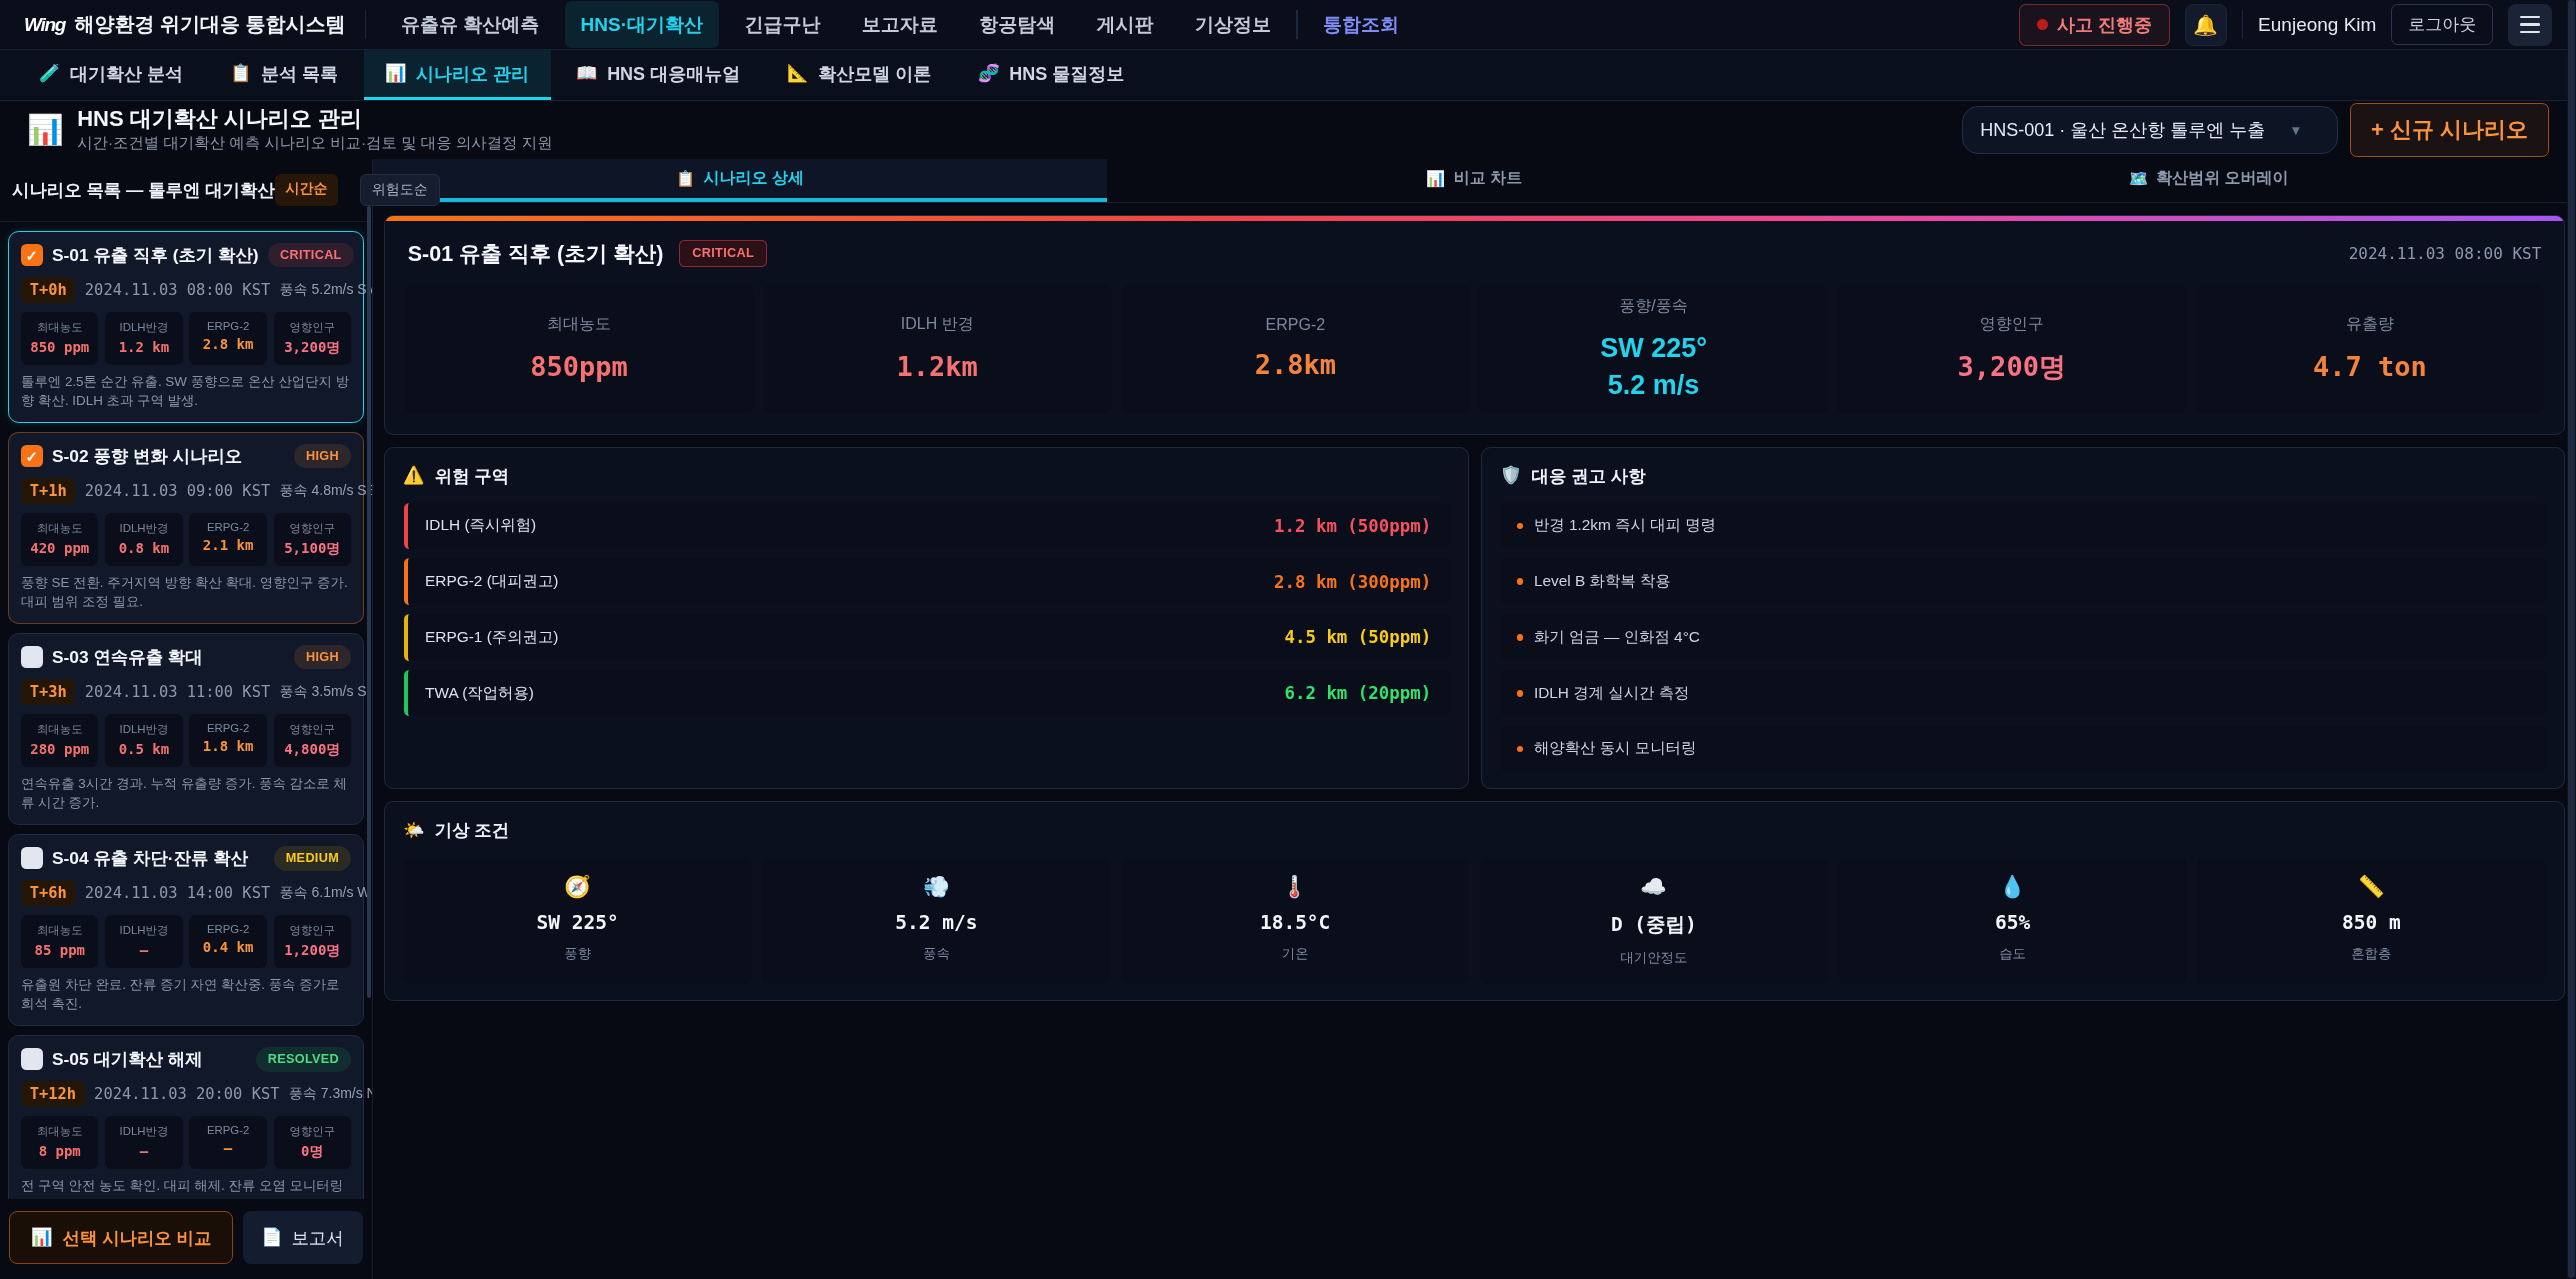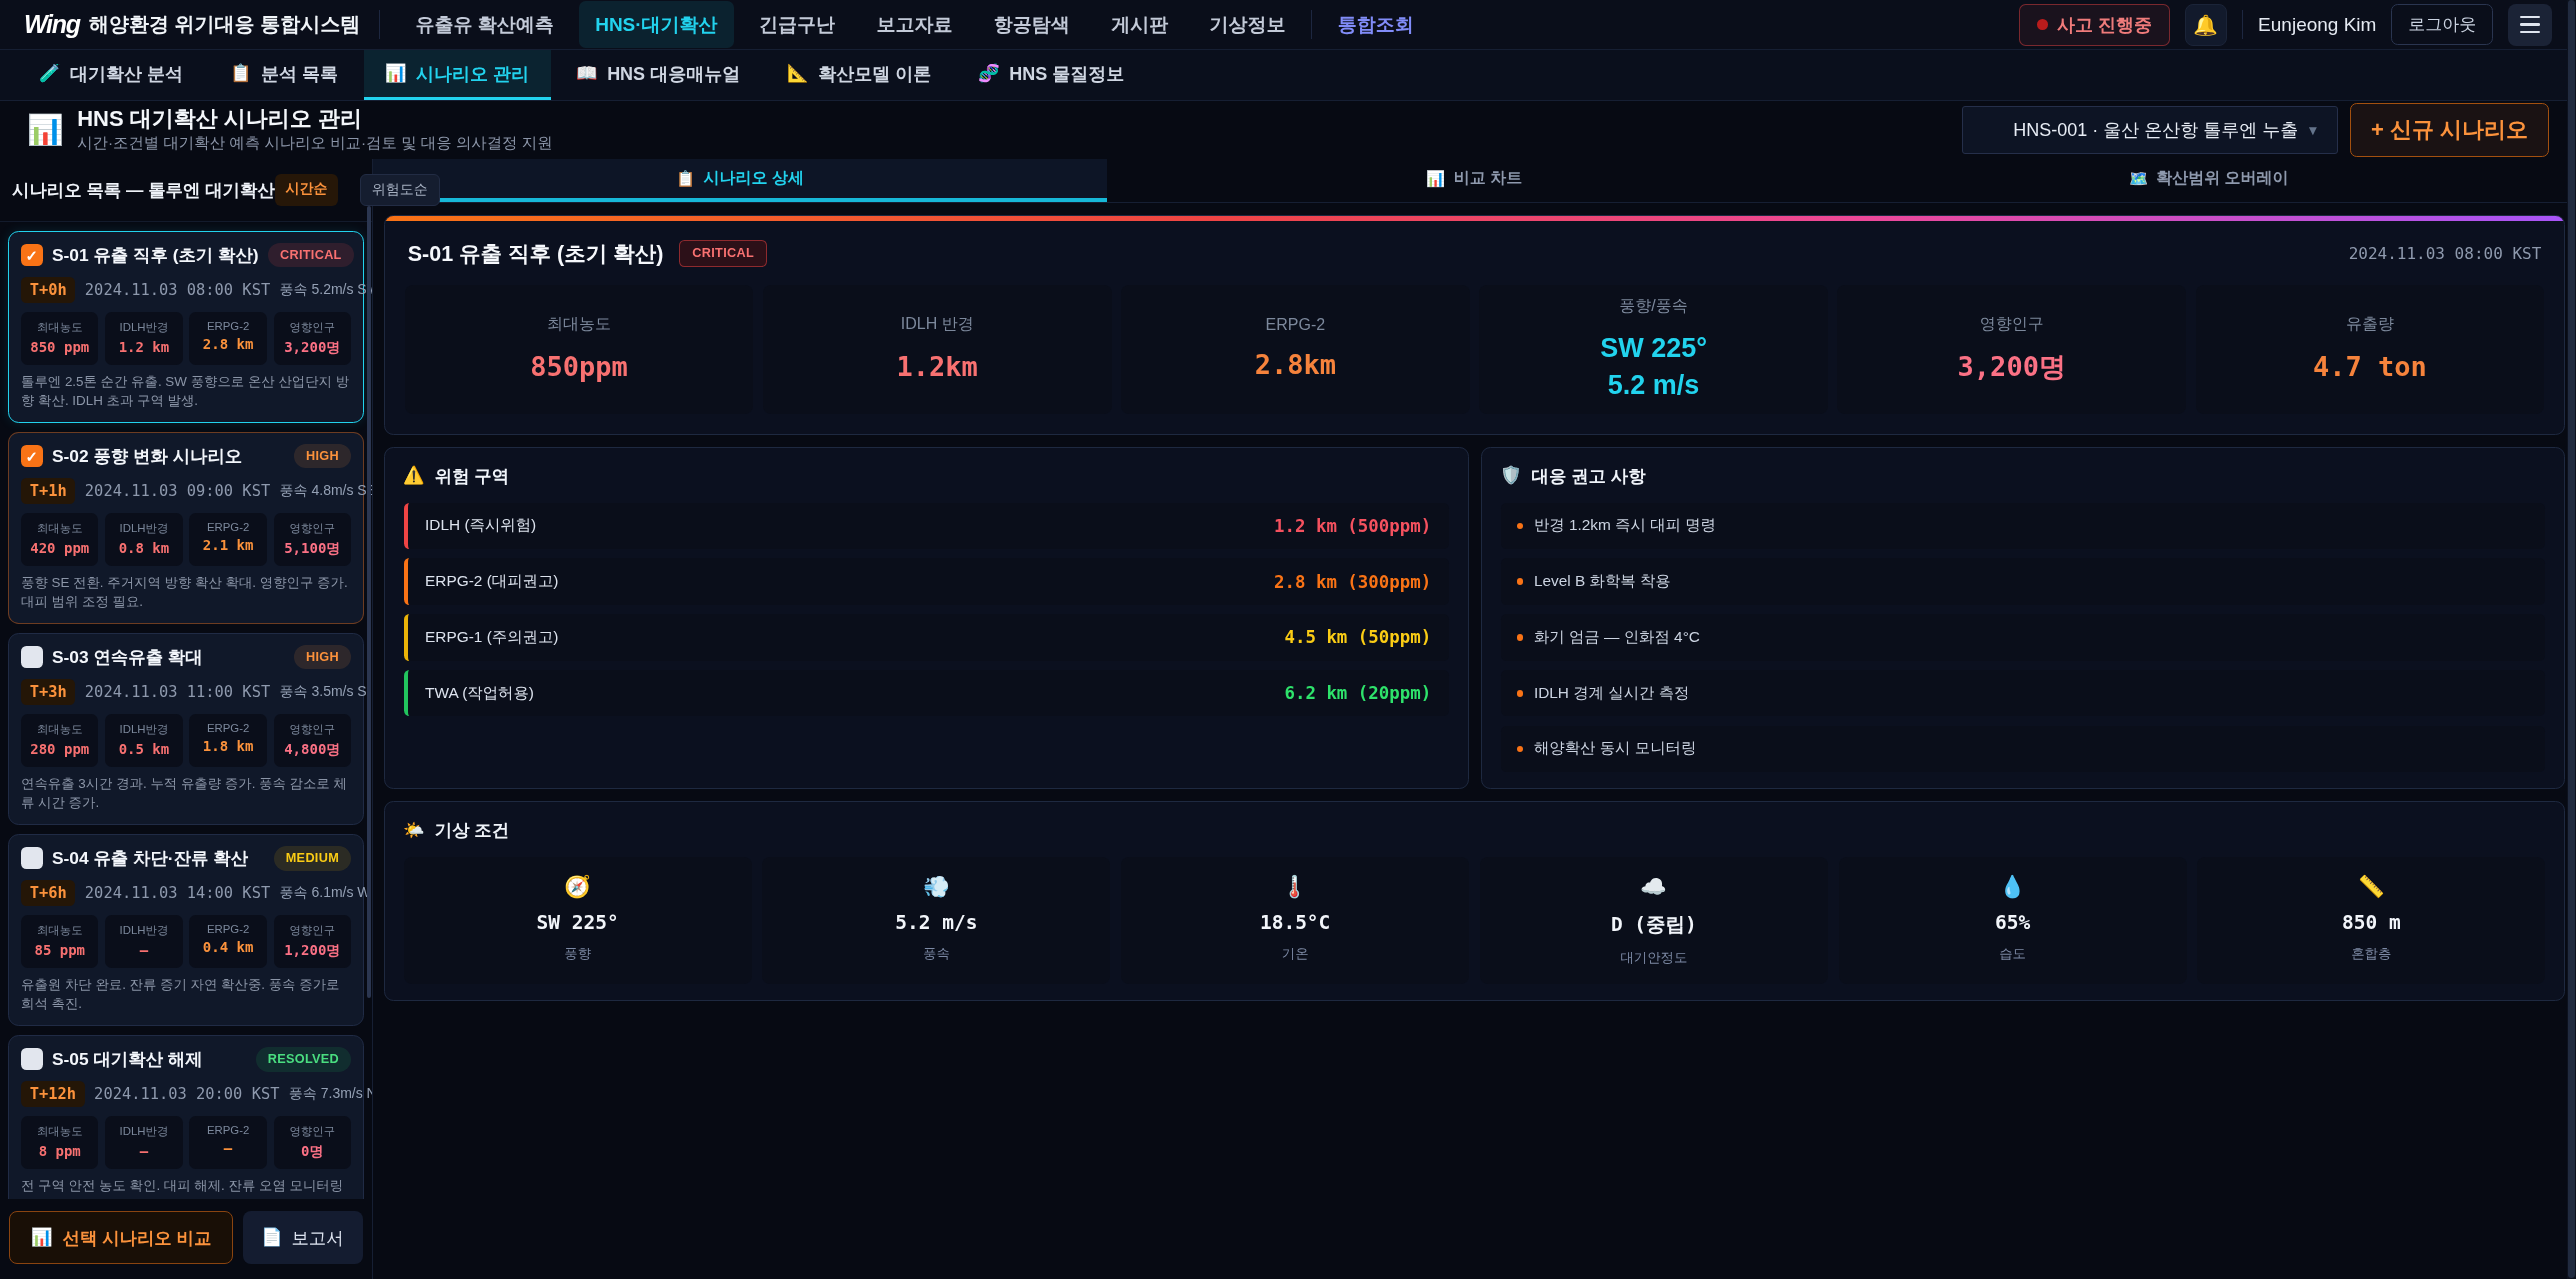--- a/index.html
+++ b/index.html
@@ -7,21 +7,21 @@
     --line:#161f33; --line2:#1e2940; --txt:#e2e8f0; --mut:#8b95a8; --mut2:#7c889c;
     --cyan:#22d3ee; --orange:#fb923c; --orange2:#f97316; --red:#f87171; --pink:#fb7185;
     --yellow:#facc15; --green:#4ade80; --purple:#818cf8;
   }
   *{box-sizing:border-box;margin:0;padding:0;font-family:"Liberation Sans",sans-serif}
   body{width:2576px;height:1279px;overflow:hidden;background:var(--bg);color:var(--txt);position:relative}
 
   
   .topnav{height:50px;background:var(--bg2);border-bottom:1.3px solid var(--line);display:flex;align-items:center;padding:0 24px;gap:19px}
   .brand{display:flex;align-items:center;gap:9.4px;white-space:nowrap}
-  .logo-mark{font-size:25px;font-weight:bold;font-style:italic;color:#fff;letter-spacing:-1.3px}
+  .logo-mark{font-size:19px;font-weight:bold;font-style:italic;color:#fff;letter-spacing:-1.3px}
   .brand-text{font-size:20px;font-weight:bold;color:#f1f5f9}
   .v-div{width:1.3px;height:29.5px;background:#1d2740}
   .main-nav{display:flex;align-items:center;gap:9.4px;flex:1}
   .nav-item{font-size:19px;font-weight:bold;color:#c3cad8;padding:10.7px 16px;border-radius:6.7px;cursor:pointer;white-space:nowrap}
   .nav-item.active{color:var(--cyan);background:rgba(34,211,238,.10)}
   .nav-item.accent{color:var(--purple)}
   .topnav-right{display:flex;align-items:center;gap:14.8px}
   .incident-badge{display:flex;align-items:center;gap:9.4px;border:1.3px solid rgba(239,68,68,.45);background:rgba(239,68,68,.07);color:#ef7b7b;font-size:18px;font-weight:bold;padding:8px 17.4px;border-radius:6.7px;white-space:nowrap}
   .incident-badge .dot{width:10.7px;height:10.7px;border-radius:50%;background:#b91c1c;display:inline-block}
   .icon-btn{width:42px;height:42px;border-radius:8px;background:#121a2c;display:flex;align-items:center;justify-content:center;font-size:20px;cursor:pointer;border:1.3px solid #1b2438}
@@ -35,21 +35,21 @@
   .subtab{display:flex;align-items:center;gap:9.4px;padding:0 21.5px;font-size:18px;font-weight:bold;color:#cfd6e2;cursor:pointer;border-bottom:3.4px solid transparent}
   .subtab .ic{font-size:17.4px}
   .subtab.active{background:#0b2330;color:var(--cyan);border-bottom-color:var(--cyan)}
 
   
   .page-head{height:58px;display:flex;align-items:center;padding:0 27px;gap:13.4px}
   .ph-icon{font-size:29.5px}
   .ph-text h1{font-size:22px;font-weight:bold;color:#f4f7fb;line-height:1.15}
   .ph-text p{font-size:15.4px;color:var(--mut);margin-top:2.7px}
   .ph-right{margin-left:auto;display:flex;align-items:center;gap:12px}
-  .select-box{display:flex;align-items:center;justify-content:flex-end;gap:8px;background:#0d1424;border:1.3px solid #252f4a;border-radius:3px;padding:10.7px 17.4px;font-size:18px;color:#e8edf5;min-width:376px;cursor:pointer}
+  .select-box{display:flex;align-items:center;justify-content:flex-start;gap:24px;background:#0d1424;border:1.3px solid #252f4a;border-radius:16px;padding:10.7px 17.4px;font-size:18px;color:#e8edf5;min-width:376px;cursor:pointer}
   .select-box .chev{color:#64748b;font-size:13.4px}
   .new-btn{background:rgba(249,115,22,.08);border:1.3px solid #a3500f;color:var(--orange);font-size:22px;font-weight:bold;border-radius:6.7px;padding:10.7px 20px;cursor:pointer;white-space:nowrap}
 
   
   .content{display:flex;height:1120px}
 
   
   .sidebar{width:373px;border-right:1.3px solid var(--line);display:flex;flex-direction:column;position:relative}
   .sb-head{display:flex;align-items:center;justify-content:space-between;padding:14.8px 12px;border-bottom:1.3px solid #131b2c}
   .sb-title{font-size:17.4px;font-weight:bold;color:#eef2f8;white-space:nowrap}

